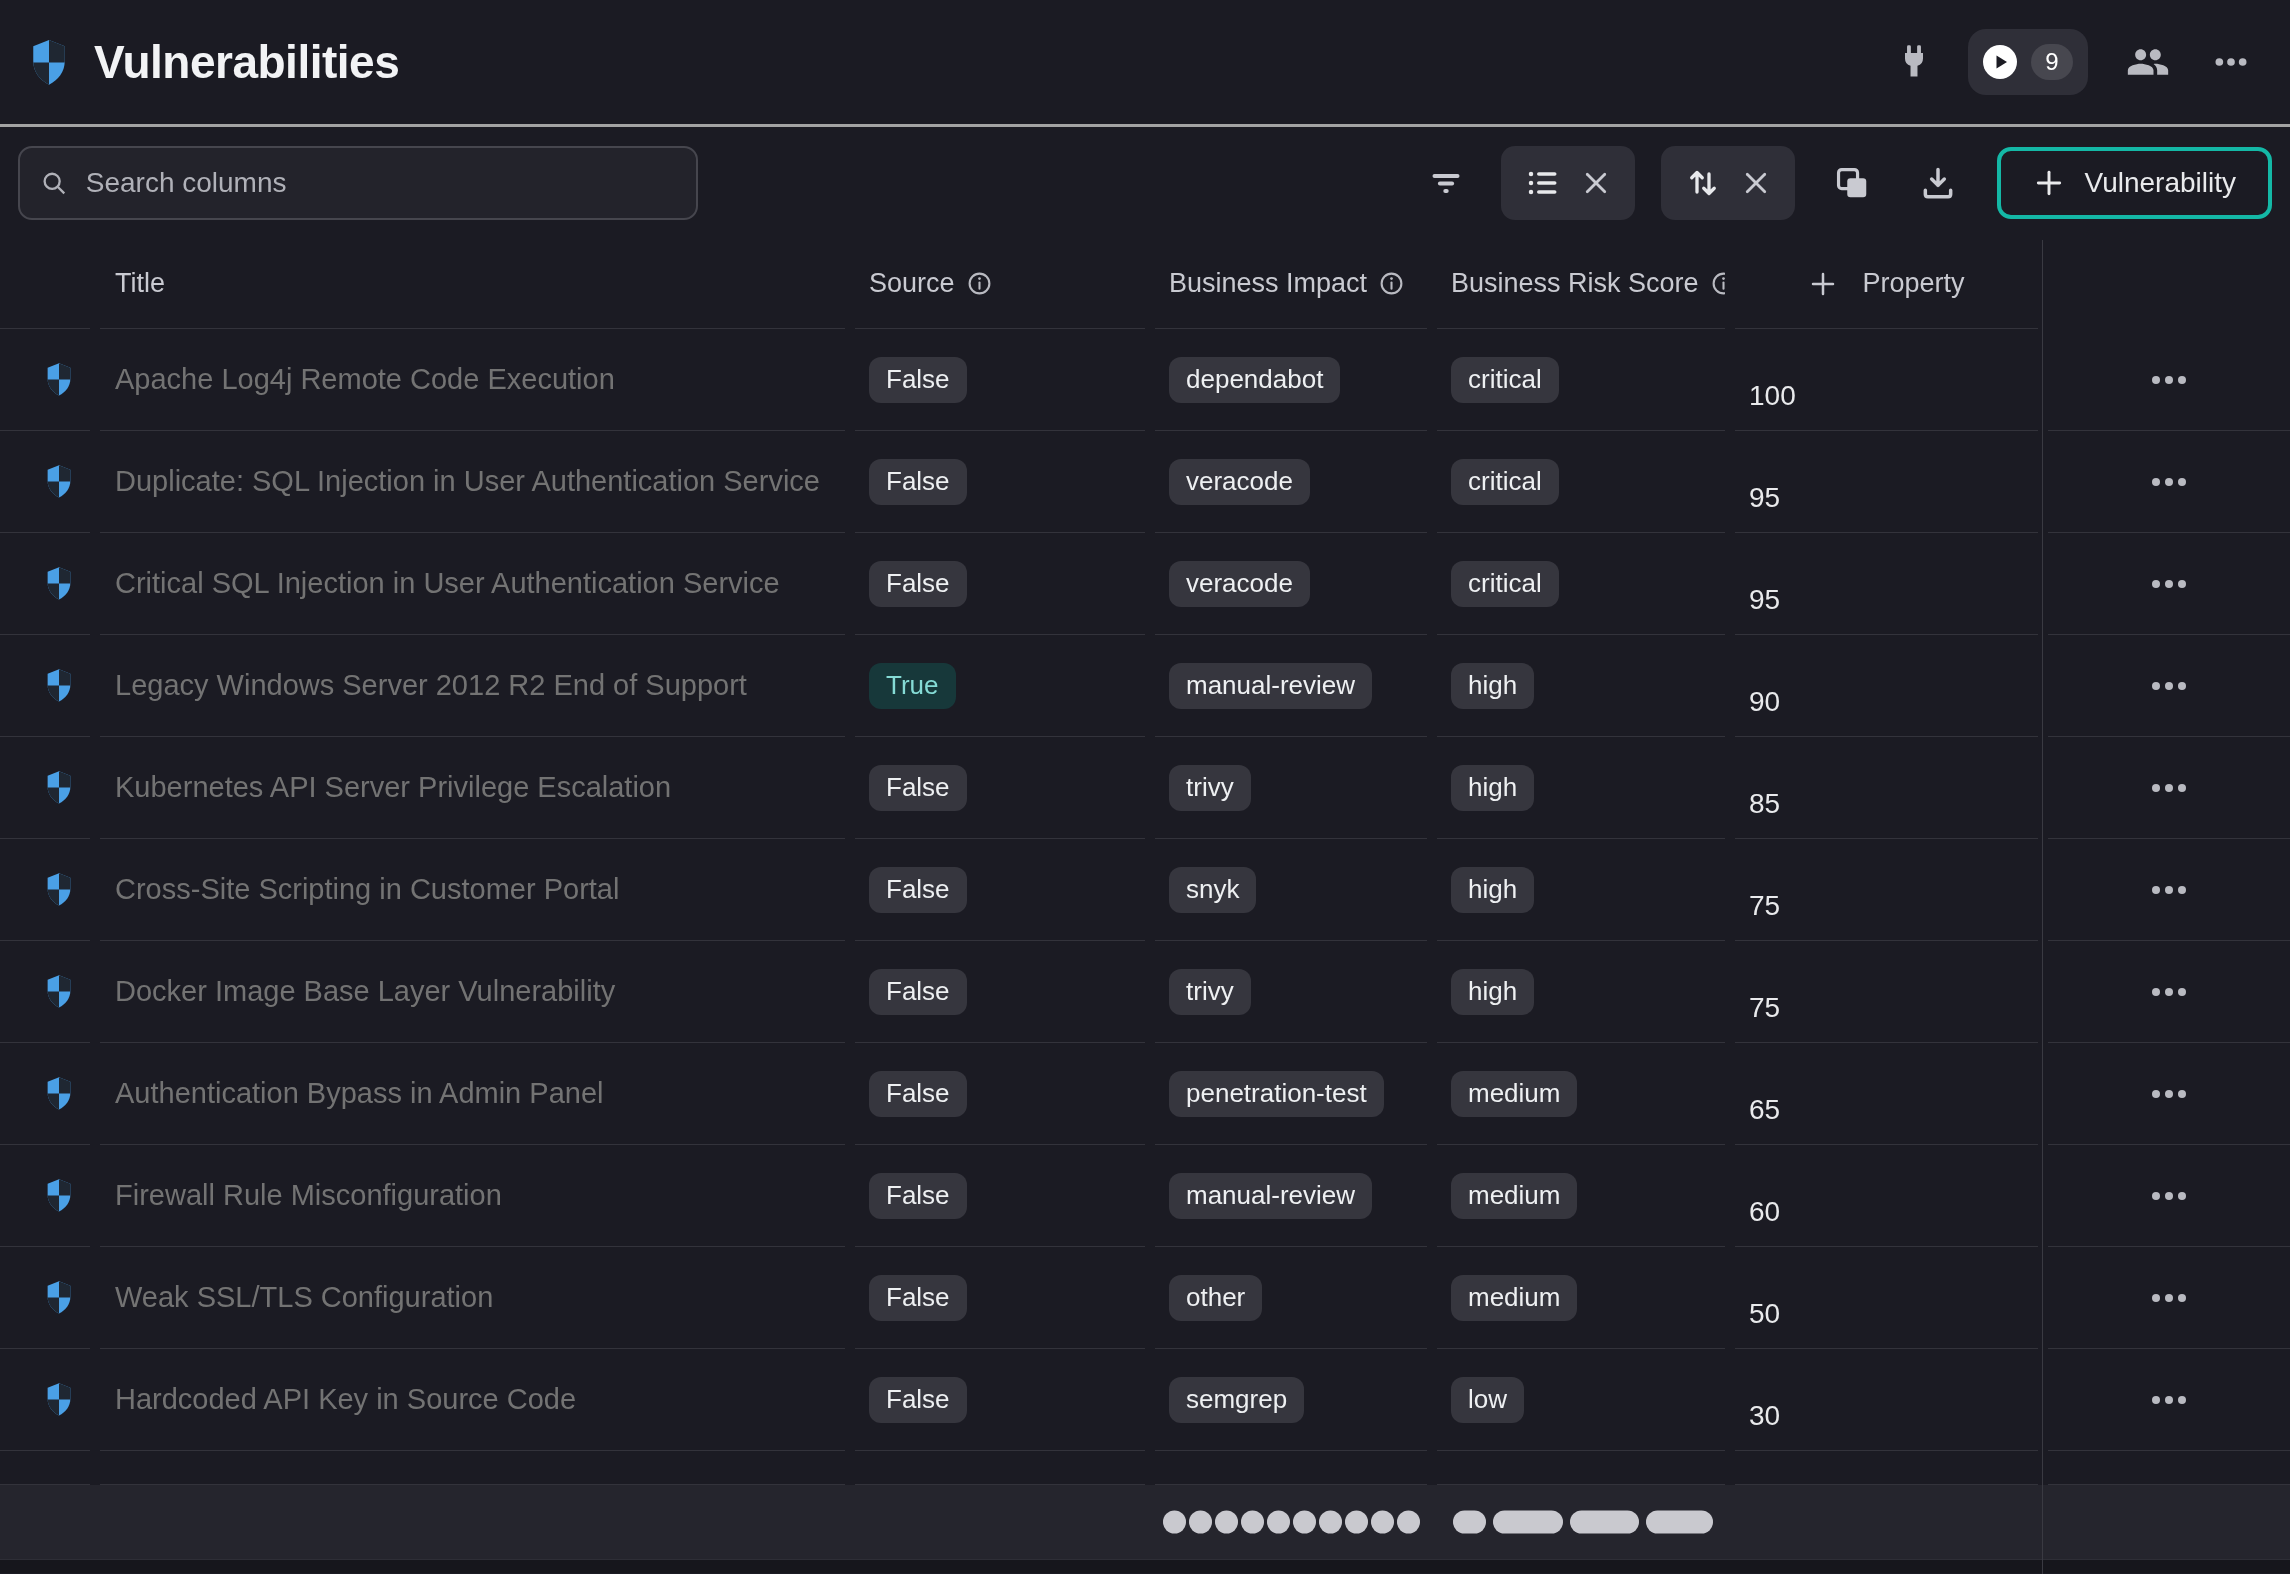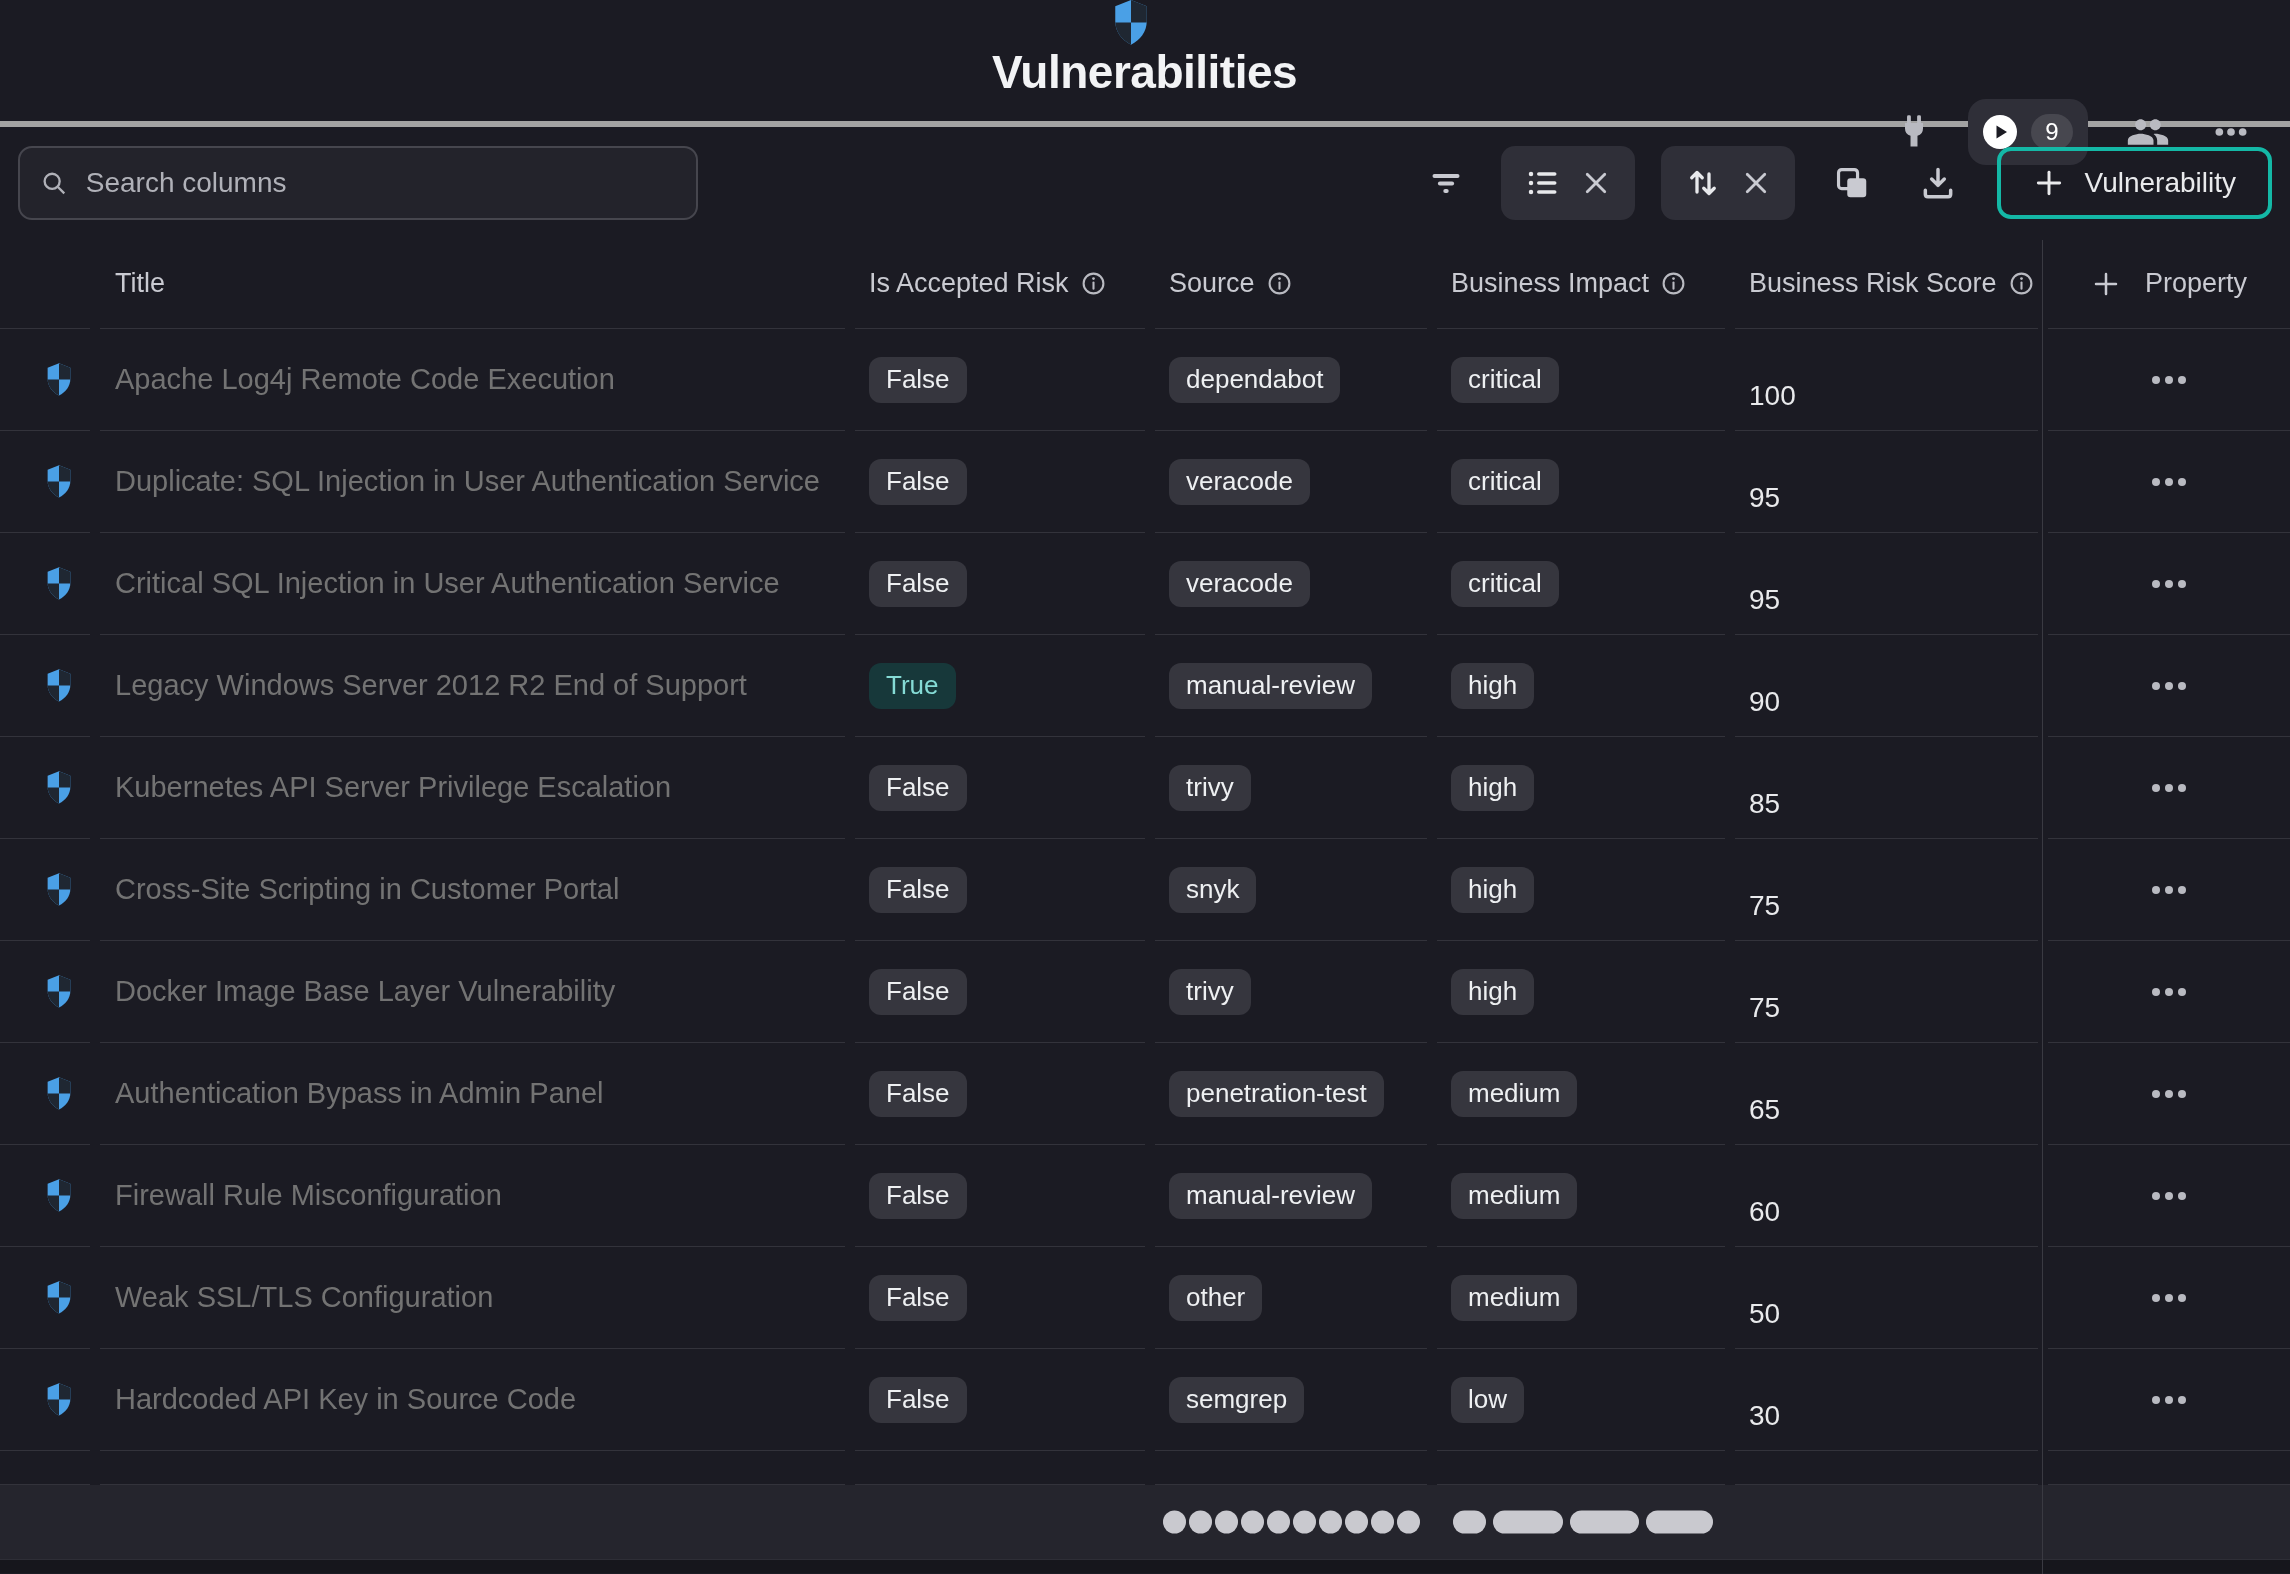--- a/index.html
+++ b/index.html
@@ -6,23 +6,23 @@
   .app {
     position:relative; width:2290px; height:1574px;
     background:#1b1b23; overflow:hidden;
     font-family:"Liberation Sans", sans-serif;
     -webkit-font-smoothing:antialiased;
   }
   svg { display:block; }
 
   
   .topbar {
-    height:127px; border-bottom:6px solid #a3a3a3;
+    height:127px; border-bottom:3px solid #a3a3a3;
     display:flex; align-items:center;
-    padding:0 32px 0 31px; box-sizing:border-box;flex-direction:column;
+    padding:0 32px 0 31px; box-sizing:border-box;
   }
   .logo { width:36px; height:45px; margin-right:27px; flex:none; }
   .page-title { font-size:46px; font-weight:700; color:#f2f3f5; margin:0; letter-spacing:-0.5px; }
   .topbar-right { margin-left:auto; display:flex; align-items:center; }
   .icon-btn {
     background:none; border:0; padding:0; cursor:pointer;
     display:flex; align-items:center; justify-content:center; color:#b9bac1;
   }
   .plug-btn { width:44px; height:56px; }
   .run-pill {
@@ -251,30 +251,20 @@
       </button>
     </div>
   </div>
 
   <div class="grid thead">
     <div class="cell"></div>
     <div class="cell title-pad">
       <span>Title</span>
     </div>
     <div class="cell pad">
-      <span>Is Accepted Risk</span>
-      <button class="info-icon">
-        <svg width="25" height="25" viewBox="0 0 24 24" fill="none" stroke="currentColor" stroke-width="2">
-            <circle cx="12" cy="12" r="9.5"></circle>
-            <line x1="12" y1="11" x2="12" y2="17" stroke-linecap="round"></line>
-            <circle cx="12" cy="7.3" r="1.3" fill="currentColor" stroke="none"></circle>
-          </svg>
-      </button>
-    </div>
-    <div class="cell pad">
       <span>Source</span>
       <button class="info-icon">
         <svg width="25" height="25" viewBox="0 0 24 24" fill="none" stroke="currentColor" stroke-width="2">
             <circle cx="12" cy="12" r="9.5"></circle>
             <line x1="12" y1="11" x2="12" y2="17" stroke-linecap="round"></line>
             <circle cx="12" cy="7.3" r="1.3" fill="currentColor" stroke="none"></circle>
           </svg>
       </button>
     </div>
     <div class="cell pad">

